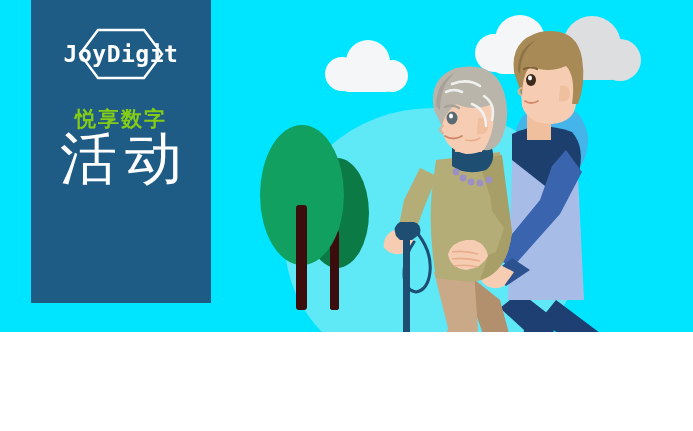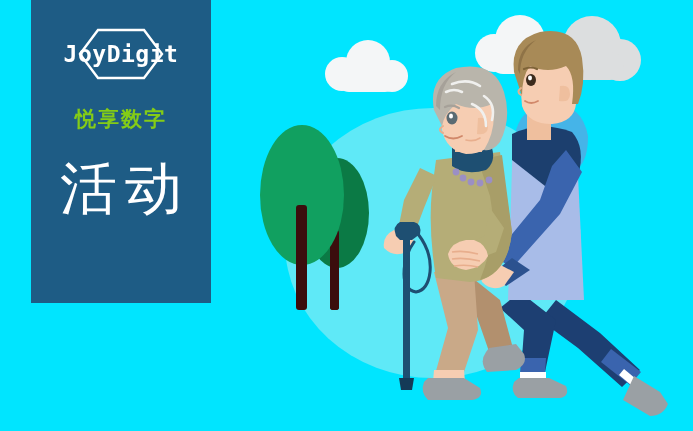--- a/index.html
+++ b/index.html
@@ -3,21 +3,21 @@
 <meta charset="utf-8">
 <style>
   html, body {
     margin: 0;
     padding: 0;
     background: #ffffff;
   }
   #poster {
     position: relative;
     width: 693px;
-    height: 431px;
+    height: 332px;
     overflow: hidden;
     font-family: "Liberation Sans", "DejaVu Sans", sans-serif;
     background: #00e5ff;
   }
   #poster .bg-fill {
     position: absolute;
     inset: 0;
     background: #00e5ff;
   }
   .art-layer {
@@ -69,21 +69,20 @@
   }
   .brand-cn {
     margin-top: 26px;
     color: #84cc16;
     font-size: 21px;
     font-weight: bold;
     letter-spacing: 2px;
     line-height: 1;
   }
   .panel-title {
-    margin-top: 30px;
     display: flex;
     flex-direction: column;
     align-items: center;
     gap: 25px;
   }
   .panel-title .line {
     color: #ffffff;
     font-size: 57px;
     font-weight: bold;
     letter-spacing: 8px;

